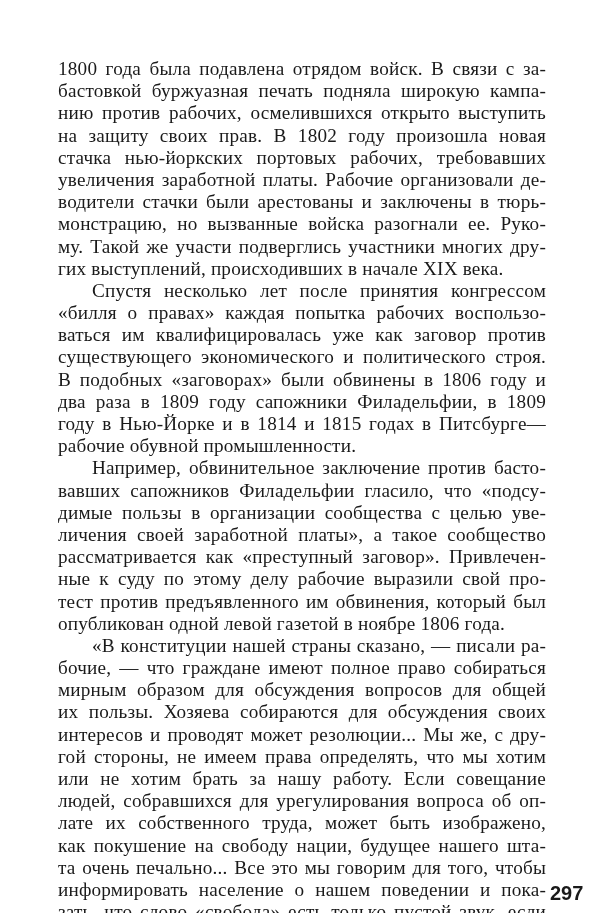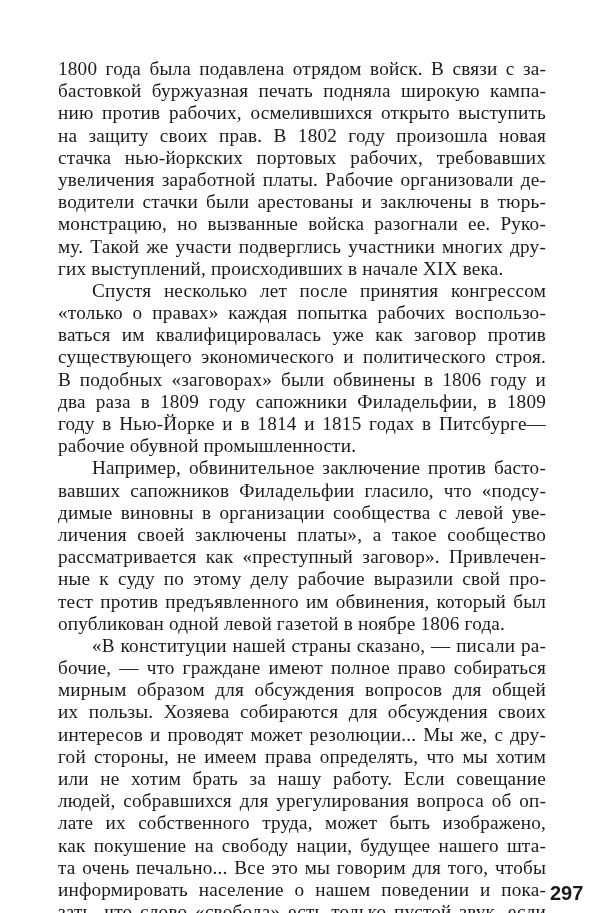--- a/index.html
+++ b/index.html
@@ -56,31 +56,31 @@
     <span class="line">бастовкой буржуазная печать подняла широкую кампа-</span>
     <span class="line">нию против рабочих, осмелившихся открыто выступить</span>
     <span class="line">на защиту своих прав. В 1802 году произошла новая</span>
     <span class="line">стачка нью-йоркских портовых рабочих, требовавших</span>
     <span class="line">увеличения заработной платы. Рабочие организовали де-</span>
     <span class="line">водители стачки были арестованы и заключены в тюрь-</span>
     <span class="line">монстрацию, но вызванные войска разогнали ее. Руко-</span>
     <span class="line">му. Такой же участи подверглись участники многих дру-</span>
     <span class="line last">гих выступлений, происходивших в начале XIX века.</span>
     <span class="line indent">Спустя несколько лет после принятия конгрессом</span>
-    <span class="line">«только о правах» каждая попытка рабочих воспользо-</span>
+    <span class="line">«билля о правах» каждая попытка рабочих воспользо-</span>
     <span class="line">ваться им квалифицировалась уже как заговор против</span>
     <span class="line">существующего экономического и политического строя.</span>
     <span class="line">В подобных «заговорах» были обвинены в 1806 году и</span>
     <span class="line">два раза в 1809 году сапожники Филадельфии, в 1809</span>
     <span class="line">году в Нью-Йорке и в 1814 и 1815 годах в Питсбурге—</span>
     <span class="line last">рабочие обувной промышленности.</span>
     <span class="line indent">Например, обвинительное заключение против басто-</span>
     <span class="line">вавших сапожников Филадельфии гласило, что «подсу-</span>
-    <span class="line">димые виновны в организации сообщества с левой уве-</span>
-    <span class="line">личения своей заключены платы», а такое сообщество</span>
+    <span class="line">димые пользы в организации сообщества с целью уве-</span>
+    <span class="line">личения своей заработной платы», а такое сообщество</span>
     <span class="line">рассматривается как «преступный заговор». Привлечен-</span>
     <span class="line">ные к суду по этому делу рабочие выразили свой про-</span>
     <span class="line">тест против предъявленного им обвинения, который был</span>
     <span class="line last">опубликован одной левой газетой в ноябре 1806 года.</span>
     <span class="line indent">«В конституции нашей страны сказано, — писали ра-</span>
     <span class="line">бочие, — что граждане имеют полное право собираться</span>
     <span class="line">мирным образом для обсуждения вопросов для общей</span>
     <span class="line">их пользы. Хозяева собираются для обсуждения своих</span>
     <span class="line">интересов и проводят может резолюции... Мы же, с дру-</span>
     <span class="line">гой стороны, не имеем права определять, что мы хотим</span>

